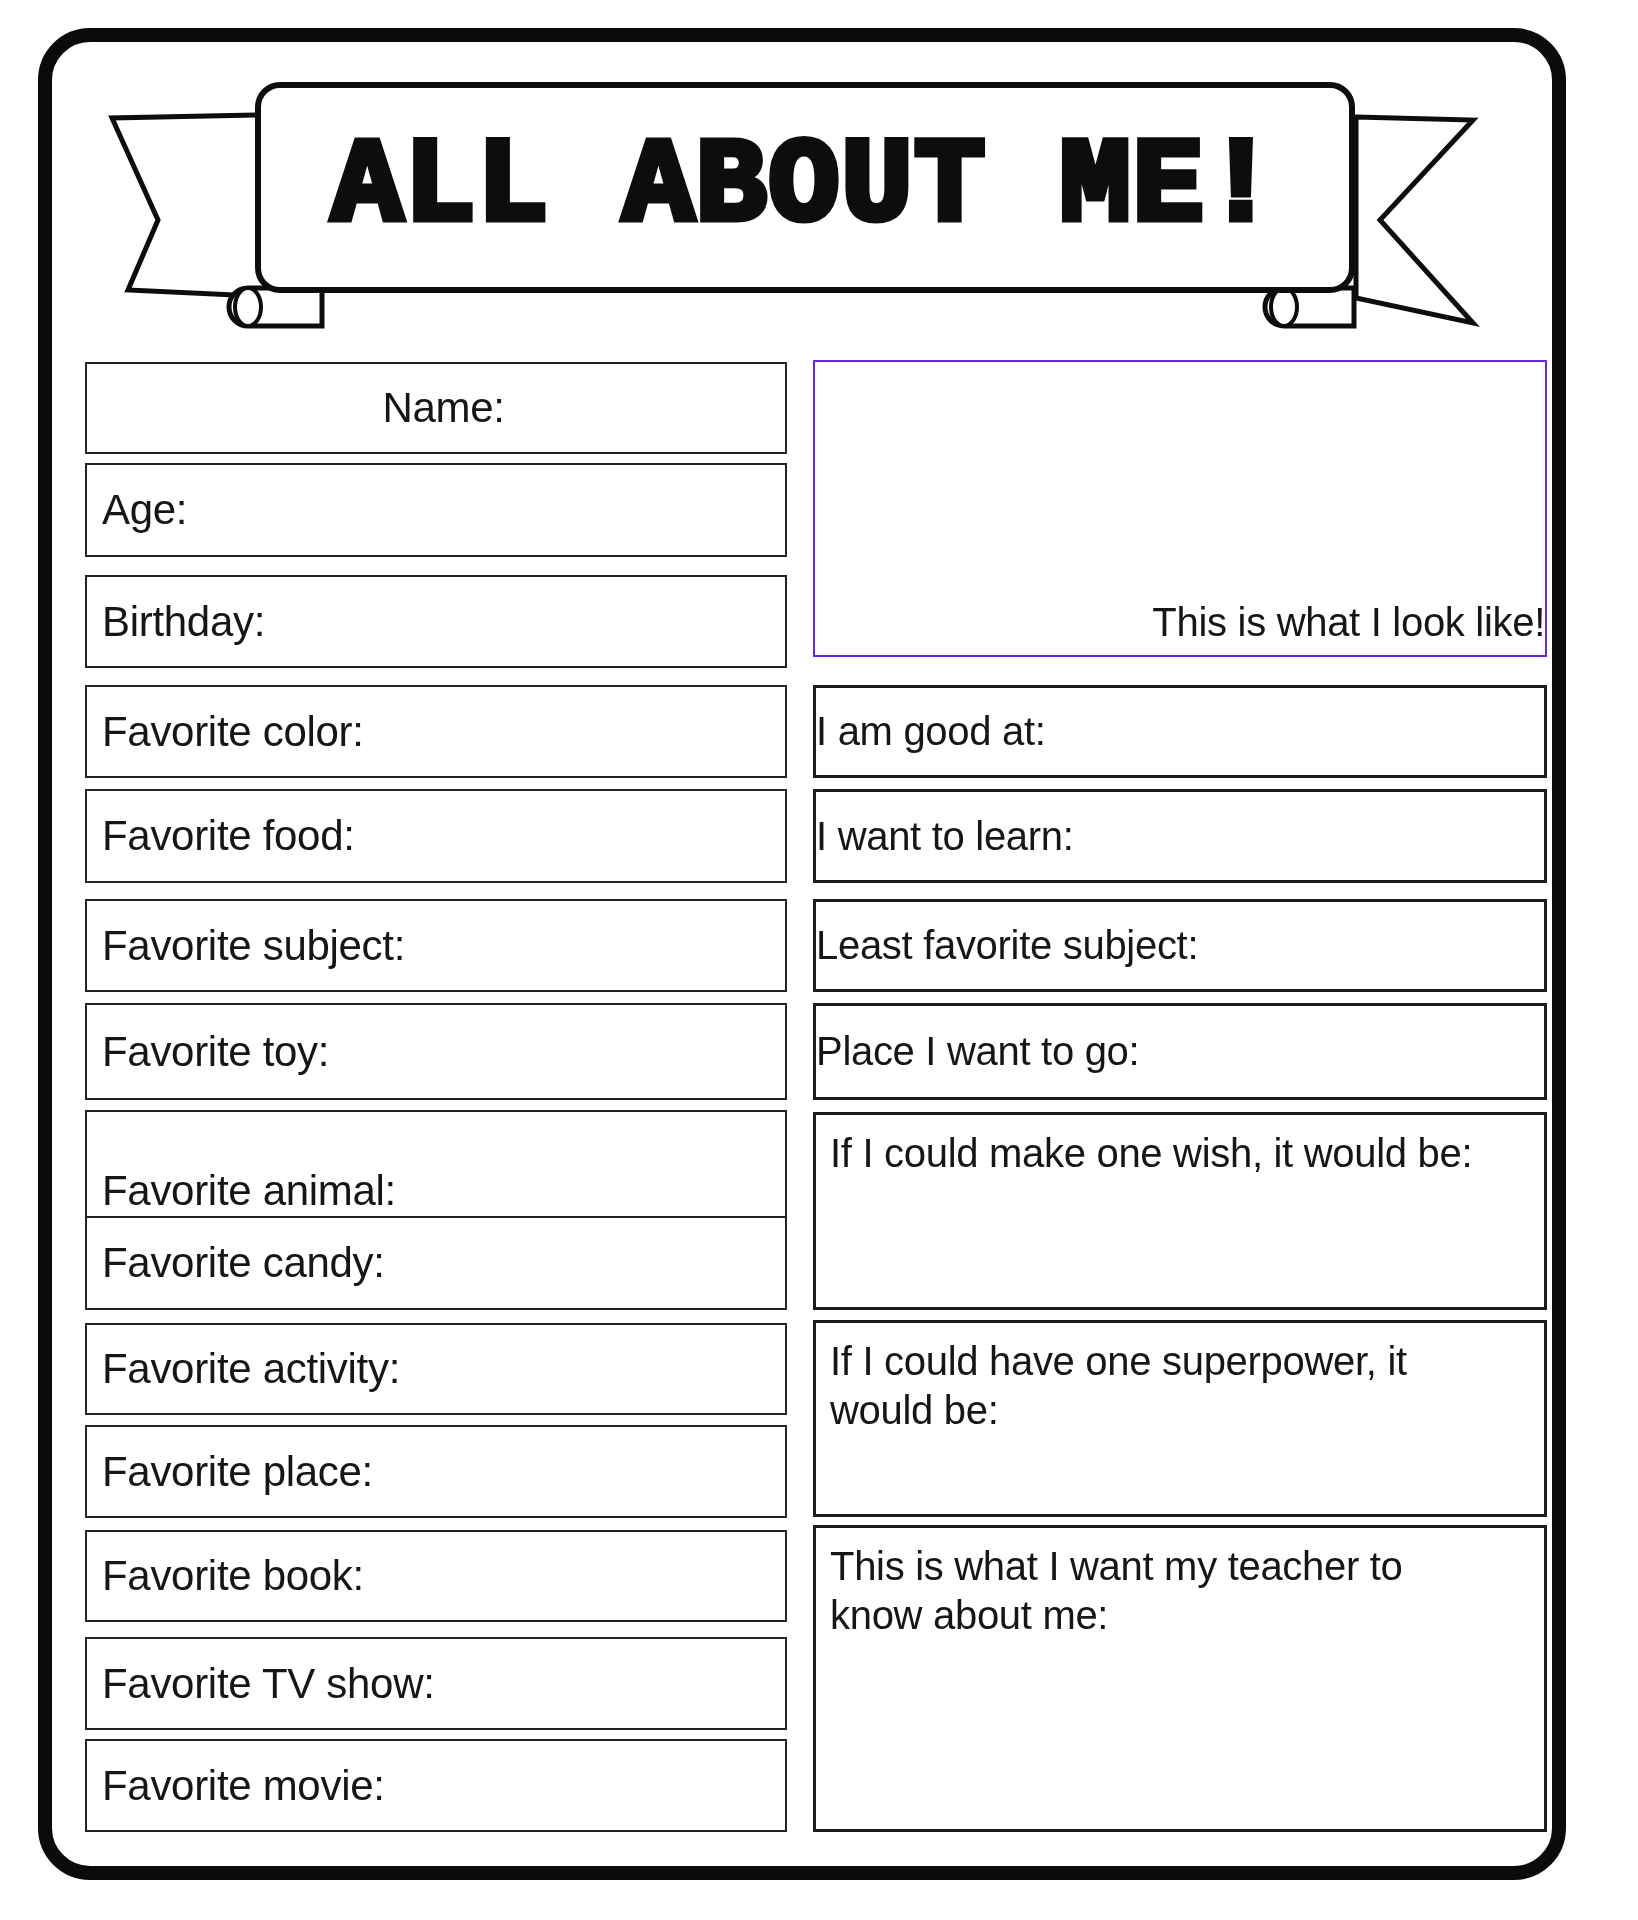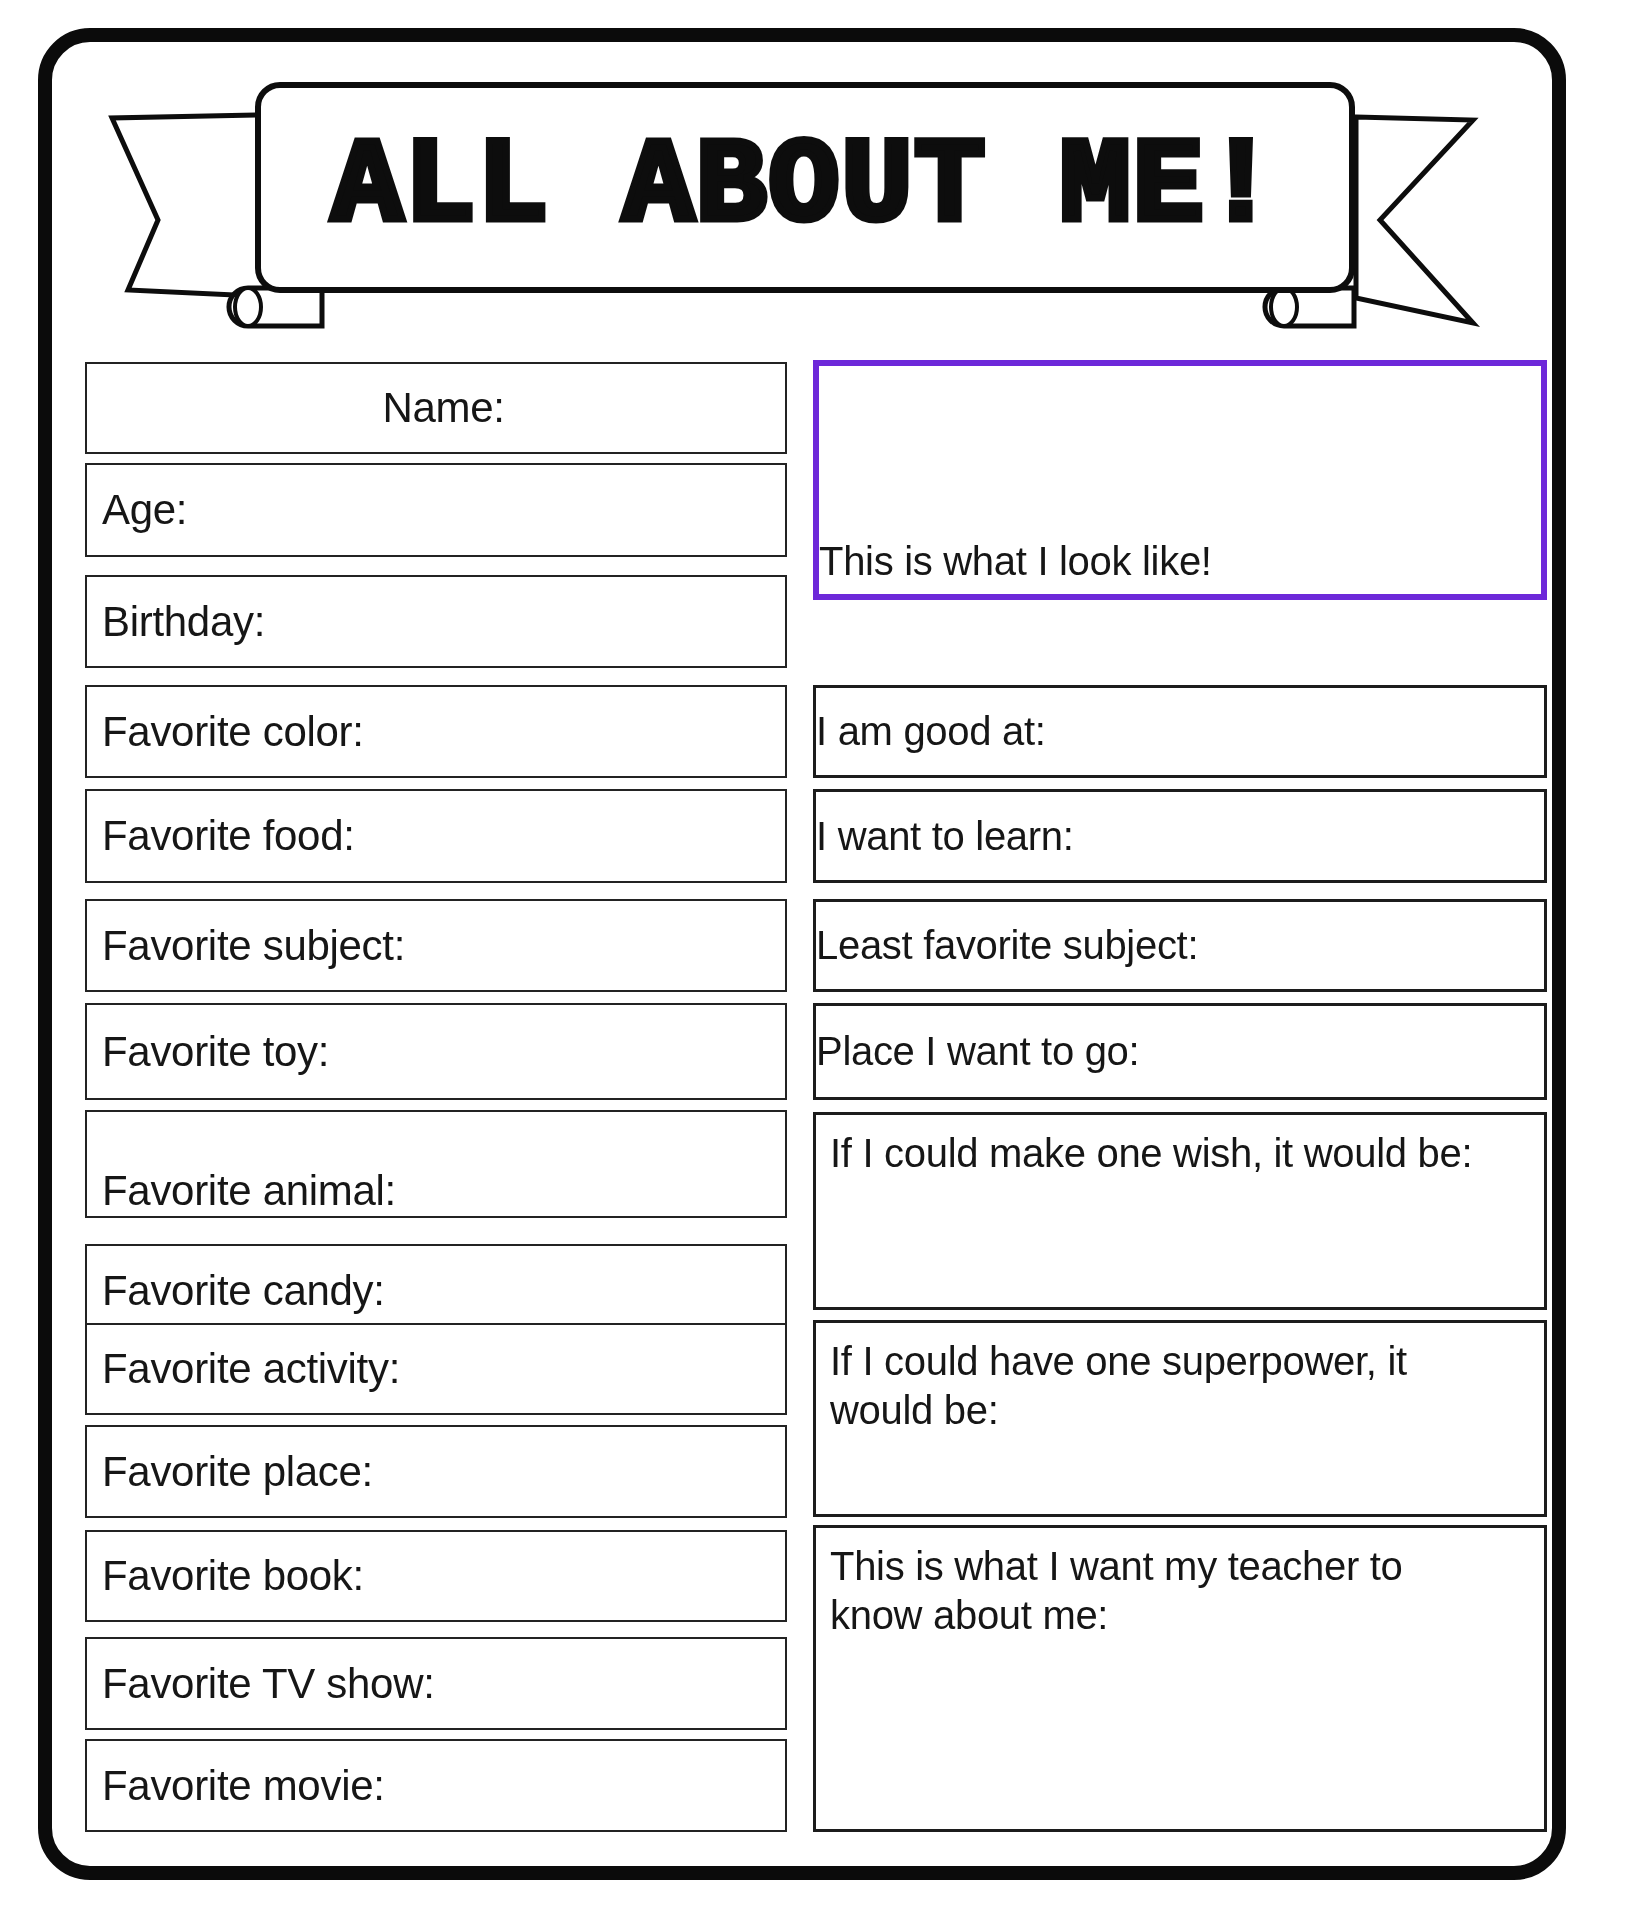--- a/index.html
+++ b/index.html
@@ -51,33 +51,33 @@
 
   
   .r1  { top: 362px;  height: 92px; justify-content: center; }
   .r2  { top: 463px;  height: 94px; }
   .r3  { top: 575px;  height: 93px; }
   .r4  { top: 685px;  height: 93px; }
   .r5  { top: 789px;  height: 94px; }
   .r6  { top: 899px;  height: 93px; }
   .r7  { top: 1003px; height: 97px; }
   .r8  { top: 1110px; height: 108px; align-items: flex-end; }
-  .r9  { top: 1244px; height: 94px; }
+  .r9  { top: 1216px; height: 94px; }
   .r10 { top: 1323px; height: 92px; }
   .r11 { top: 1425px; height: 93px; }
   .r12 { top: 1530px; height: 92px; }
   .r13 { top: 1637px; height: 93px; }
   .r14 { top: 1739px; height: 93px; }
 
   .photo-box {
-    top: 360px; height: 240px;
-    border: 6px solid #6d28d9;
+    top: 360px; height: 297px;
+    border: 2px solid #6d28d9;
     flex-direction: column;
     justify-content: flex-end;
-    align-items: flex-start;
+    align-items: flex-end;
     padding-bottom: 8px;
   }
   .photo-box .flabel { font-size: 40px; }
 
   .rf5 { top: 1112px; height: 198px; }
   .rf6 { top: 1320px; height: 197px; }
   .rf7 { top: 1525px; height: 307px; }
 </style>
 </head>
 <body>

